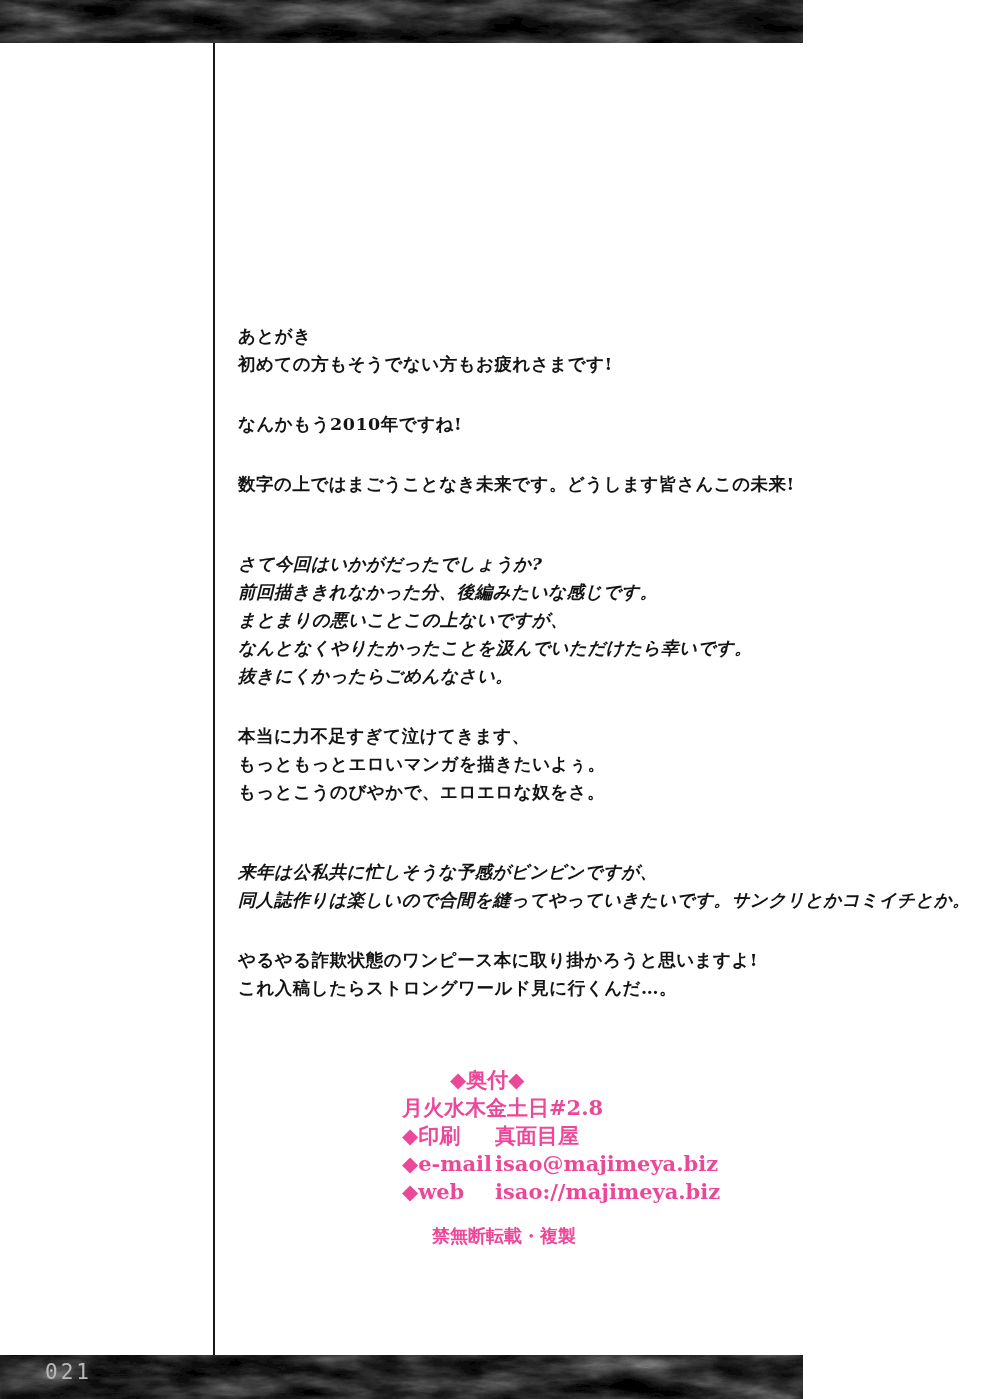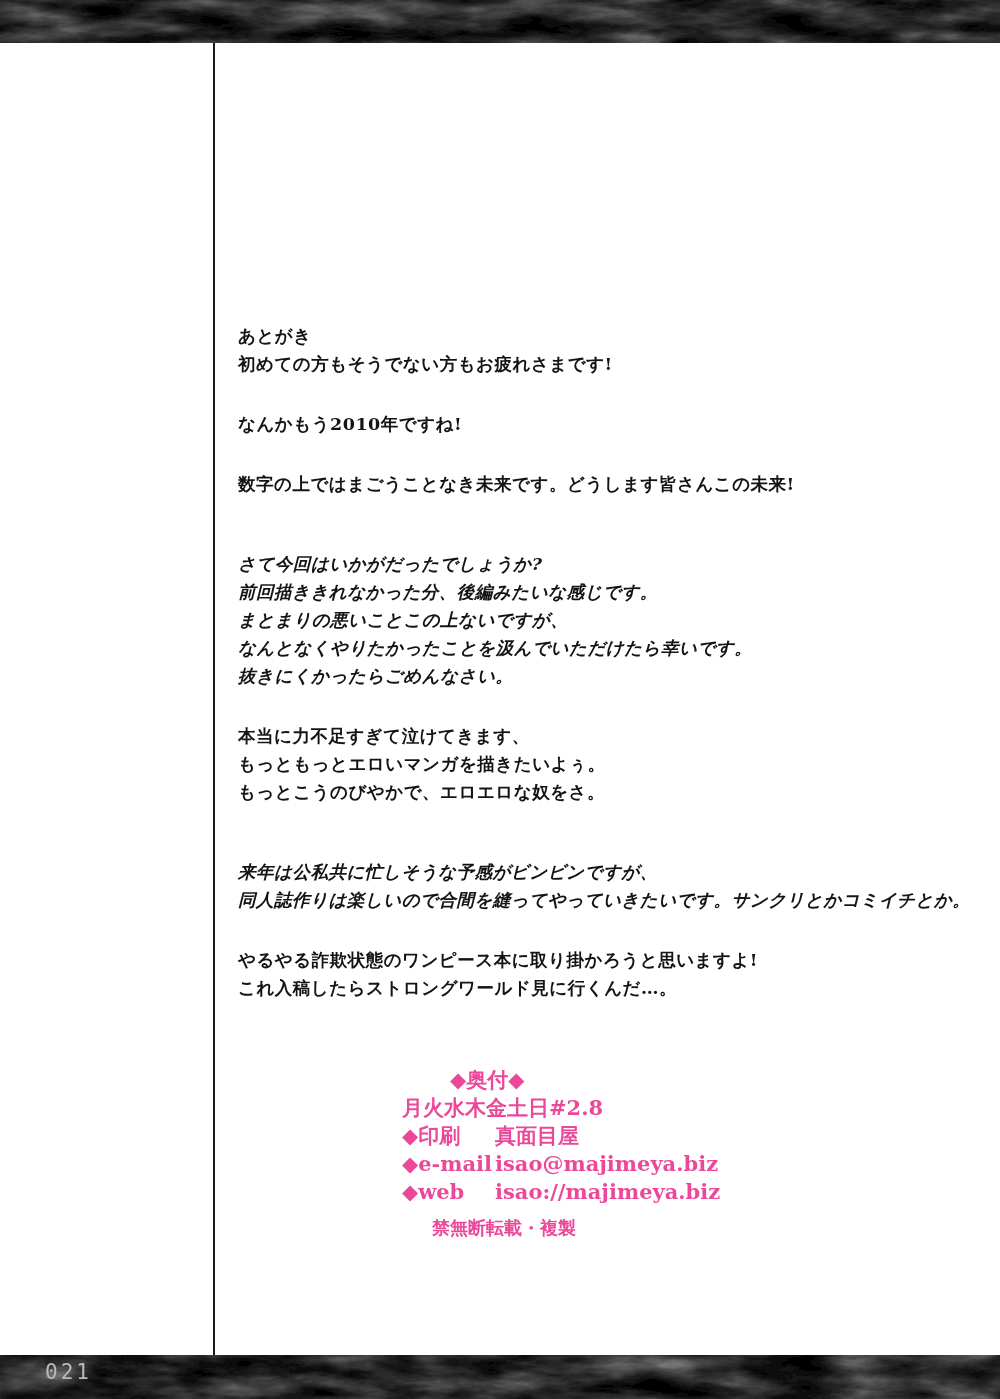--- a/index.html
+++ b/index.html
@@ -8,21 +8,21 @@
     width: 1000px;
     height: 1399px;
     background: #ffffff;
     overflow: hidden;
     font-family: "DejaVu Serif", "Liberation Serif", serif;
   }
   
   .band {
     position: absolute;
     left: 0;
-    width: 1000px;
+    width: 803px;
     background: #050505;
     overflow: hidden;
   }
   .band-top { top: 0; height: 43px; }
   .band-bottom { bottom: 0; height: 44px; }
   .band svg { display: block; width: 100%; height: 100%; }
   
   .divider {
     position: absolute;
     left: 213px;
@@ -46,21 +46,21 @@
   .para.gap-lg { margin-top: 52px; font-style: italic; }
   .colophon {
     margin: 64px 0 0 402px;
     font-size: 21px;
     font-weight: bold;
     color: #ec4899;
     line-height: 28px;
   }
   .colophon-header { padding-left: 48px; }
   .colophon-row .lbl { display: inline-block; min-width: 93px; }
-  .colophon-notice { margin-top: 8px; padding-left: 30px; font-size: 18px; }
+  .colophon-notice { margin-top: 16px; padding-left: 30px; font-size: 18px; }
   .page-number {
     position: absolute;
     left: 45px;
     top: 5px;
     font-family: "DejaVu Sans Mono", "Liberation Mono", monospace;
     font-size: 21px;
     font-weight: normal;
     color: #b9b9b9;
     letter-spacing: 3px;
   }

